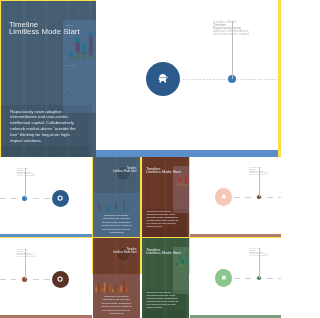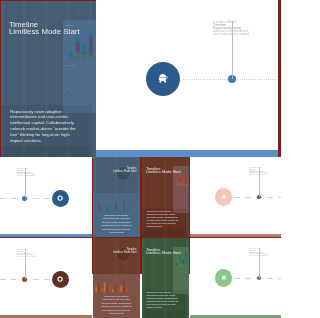--- a/index.html
+++ b/index.html
@@ -1,18 +1,18 @@
 <!DOCTYPE html>
 <html><head>
 <meta charset="utf-8">
 <style>
   html,body{margin:0;padding:0;}
   body{width:281px;height:318px;background:#ffffff;overflow:hidden;
        font-family:"Liberation Sans",sans-serif;}
-  .root{position:relative;width:281px;height:274px;background:#7f1d1d;}
+  .root{position:relative;width:281px;height:274px;background:#fde047;}
   .slide{position:absolute;overflow:hidden;background:#fff;}
 
   
   .cover{color:#fff;}
   .cover .bg{position:absolute;inset:0;}
   .cover .stripes{position:absolute;inset:0;
     background-image:
       repeating-linear-gradient(90deg,
         rgba(255,255,255,.018) 0px, rgba(255,255,255,.018) 1px,
         rgba(255,255,255,0) 1px, rgba(255,255,255,0) 5px,

